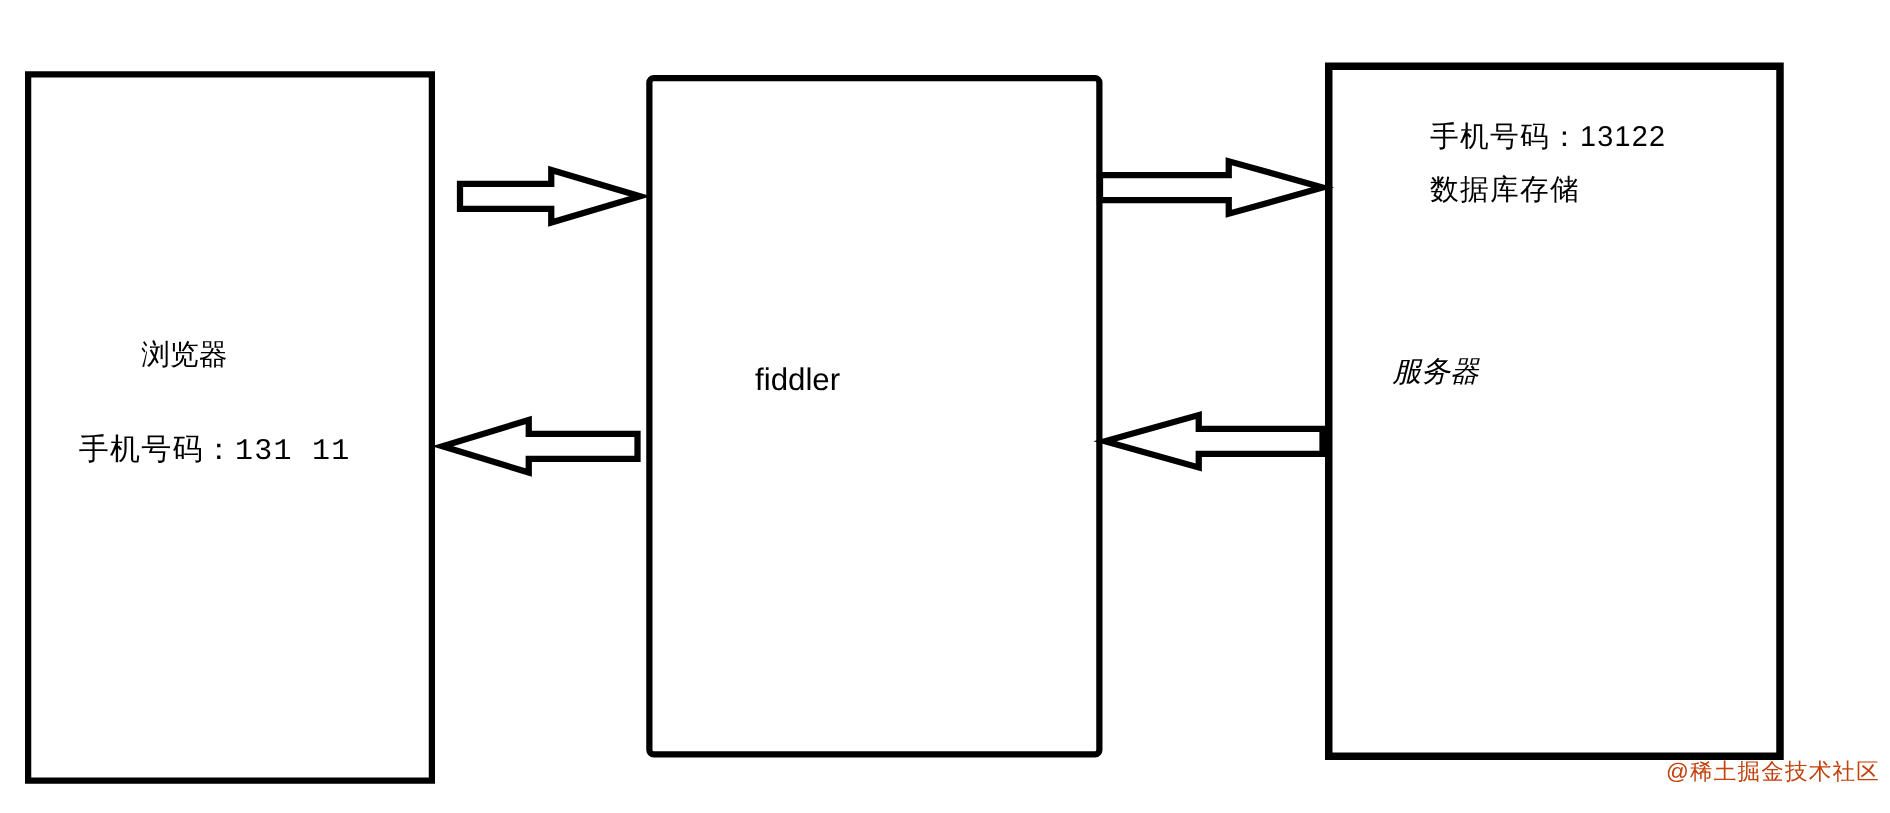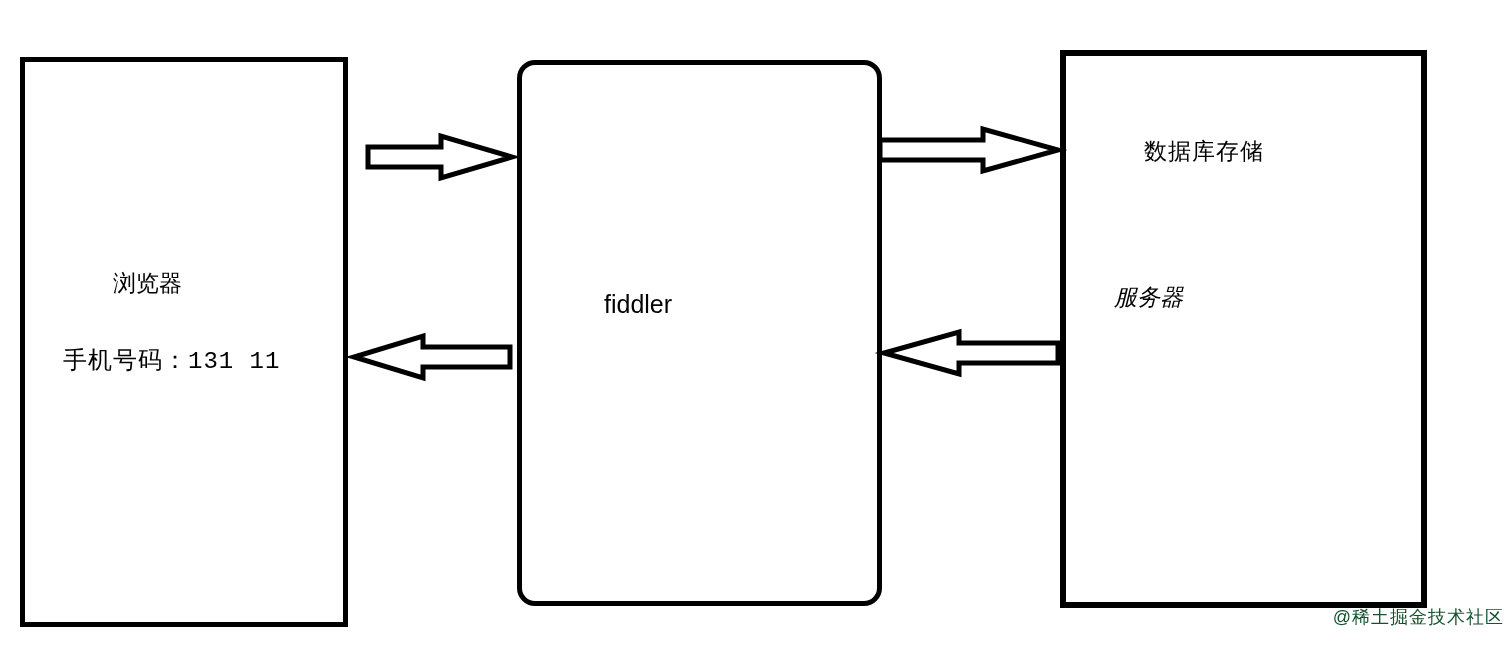--- a/index.html
+++ b/index.html
@@ -21,21 +21,21 @@
     background: #ffffff;
     border: 5px solid #000000;
   }
   .box-browser {
     left: 20px; top: 57px;
     width: 328px; height: 570px;
   }
   .box-fiddler {
     left: 517px; top: 60px;
     width: 365px; height: 546px;
-    border-radius: 18px;
+    border-radius: 6px;
   }
   .box-server {
     left: 1060px; top: 50px;
     width: 367px; height: 558px;
     border-width: 6px;
   }
   .txt {
     position: absolute;
     color: #000000;
     white-space: nowrap;
@@ -57,39 +57,40 @@
     fill: #ffffff;
     stroke: #000000;
     stroke-width: 5;
     stroke-linejoin: miter;
   }
   .watermark {
     position: absolute;
     right: 8px;
     top: 605px;
     font-size: 18px;
-    color: #14532d;
+    color: #c2410c;
     letter-spacing: 1px;
   }
 </style>
 </head>
 <body>
 
 <div class="canvas">
 
   <div class="box box-browser">
     <div class="txt browser-label">浏览器</div>
     <div class="txt browser-phone">手机号码：131 11</div>
   </div>
 
   <div class="box box-fiddler">
     <div class="txt fiddler-label">fiddler</div>
   </div>
 
   <div class="box box-server">
+    <div class="txt server-phone">手机号码：13122</div>
     <div class="txt server-storage">数据库存储</div>
     <div class="txt server-label">服务器</div>
   </div>
 
   <svg class="arrows" viewBox="0 0 1512 650" xmlns="http://www.w3.org/2000/svg">
     <polygon points="368,147 441,147 441,136 512,157 441,178 441,167 368,167"></polygon>
     <polygon points="510,347 423,347 423,336 354,357 423,378 423,367 510,367"></polygon>
     <polygon points="880,140 983,140 983,129 1058,150 983,171 983,160 880,160"></polygon>
     <polygon points="1058,343 959,343 959,332 884,353 959,374 959,363 1058,363"></polygon>
   </svg>

